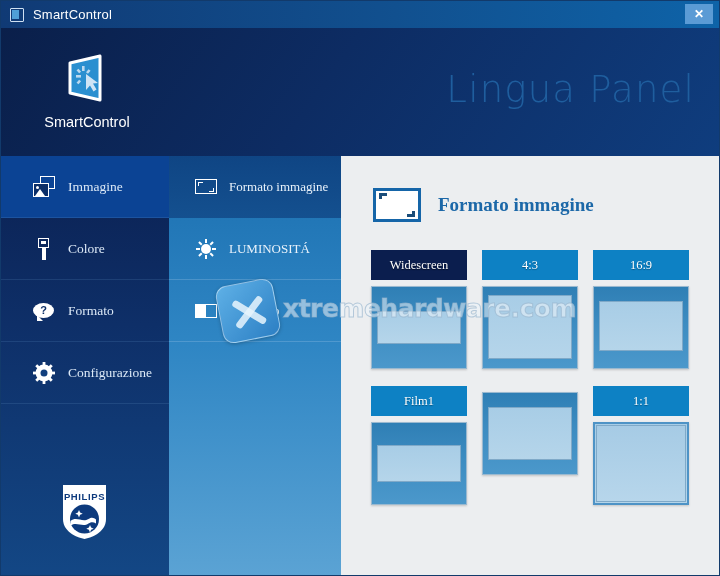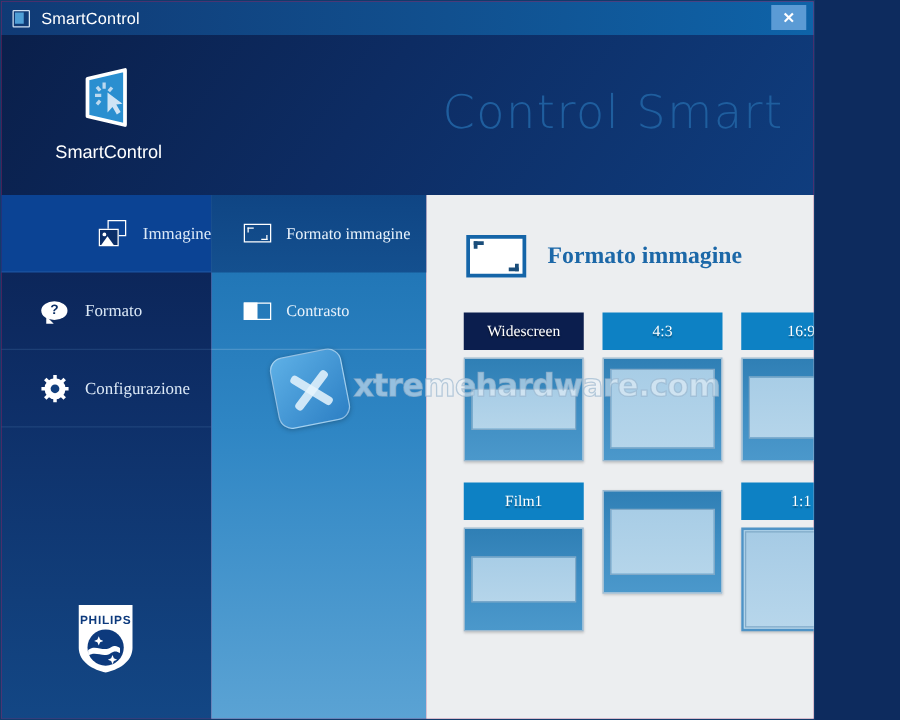--- a/index.html
+++ b/index.html
@@ -4,22 +4,22 @@
 <style>
   * { box-sizing: border-box; margin: 0; padding: 0; }
   html, body {
     width: 720px; height: 576px;
     font-family: "Liberation Serif", serif;
     overflow: hidden;
     background: #0d2b5e;
   }
   #app {
     position: relative;
-    width: 652px; height: 576px;
-    background: #be185d;
+    width: 720px; height: 576px;
+    background: #d946ef;
     overflow: hidden;
     border: 1px solid #123a6b;
   }
 
   
   #titlebar {
     position: absolute; left: 0; top: 0; width: 100%; height: 27px;
     background: linear-gradient(to right, #103a75 0%, #11508f 55%, #0e63a8 100%);
     display: flex; align-items: center;
   }
@@ -82,21 +82,21 @@
   #sidebar {
     position: absolute; left: 0; top: 155px; width: 168px; height: 421px;
     background: linear-gradient(to bottom, #0b2152 0%, #0e2f68 40%, #134785 100%);
   }
   .nav-item {
     height: 62px; display: flex; align-items: center;
     padding-left: 32px; cursor: pointer;
     border-bottom: 1px solid rgba(120,170,220,0.16);
     position: relative;
   }
-  .nav-item.active { background: #0b4394; justify-content: flex-end; }
+  .nav-item.active { background: #0b4394; }
   .nav-label {
     color: #dce9f7; font-size: 13.5px; margin-left: 13px;
     font-family: "Liberation Serif", serif;
     white-space: nowrap;
   }
   .nav-ico { width: 22px; height: 22px; position: relative; flex: none; }
 
   
   .ic-image .back {
     position: absolute; right: 0; top: 0; width: 15px; height: 13px;
@@ -307,21 +307,21 @@
   <div id="titlebar">
     <div id="tb-icon">
       <div class="frame"></div>
         <div class="inner"></div>
     </div>
     <div id="tb-title">SmartControl</div>
     <div id="tb-close">✕</div>
   </div>
 
   <div id="banner">
-    <div id="banner-title">Control Smart</div>
+    <div id="banner-title">Lingua Panel</div>
     <div id="logo-wrap">
       <div id="logo-mark">
         <svg width="46" height="54" viewBox="0 0 46 54">
           <polygon points="6,10 36,3 36,47 6,40" fill="#2a8fd0" stroke="#ffffff" stroke-width="3" stroke-linejoin="round"></polygon>
           <g fill="#bcd9ef">
             <rect x="18" y="13" width="2.6" height="5"></rect>
             <rect x="12" y="22" width="5" height="2.6"></rect>
             <rect x="13.5" y="16" width="2.6" height="4" transform="rotate(-40 14.8 18)"></rect>
             <rect x="23" y="16.5" width="2.6" height="4" transform="rotate(40 24.3 18.5)"></rect>
             <rect x="13.5" y="27" width="2.6" height="4" transform="rotate(40 14.8 29)"></rect>
@@ -341,20 +341,28 @@
       <div class="nav-ico ic-image">
         <div class="back"></div>
         <div class="front">
             <div class="dot"></div>
             <div class="mtn"></div>
           </div>
       </div>
       <div class="nav-label">Immagine</div>
     </div>
 
+    <div class="nav-item">
+      <div class="nav-ico ic-color">
+        <div class="head"></div>
+          <div class="hdot"></div>
+          <div class="stem"></div>
+      </div>
+      <div class="nav-label">Colore</div>
+    </div>
 
     <div class="nav-item">
       <div class="nav-ico ic-lang">
         <div class="tail"></div>
           <div class="bub"></div>
           <div class="q">?</div>
       </div>
       <div class="nav-label">Formato</div>
     </div>
 
@@ -398,20 +406,34 @@
 
     <div class="sub-item active">
       <div class="sub-ico ic-frame">
         <div class="box"></div>
           <div class="c1"></div>
           <div class="c2"></div>
       </div>
       <div class="sub-label">Formato immagine</div>
     </div>
 
+    <div class="sub-item">
+      <div class="sub-ico ic-sun">
+        <div class="core"></div>
+        <i style="transform:rotate(0deg)"></i>
+          <i style="transform:rotate(45deg)"></i>
+        <i style="transform:rotate(90deg)"></i>
+          <i style="transform:rotate(135deg)"></i>
+        <i style="transform:rotate(180deg)"></i>
+          <i style="transform:rotate(225deg)"></i>
+        <i style="transform:rotate(270deg)"></i>
+          <i style="transform:rotate(315deg)"></i>
+      </div>
+      <div class="sub-label">LUMINOSITÁ</div>
+    </div>
 
     <div class="sub-item">
       <div class="sub-ico ic-contrast">
         <div class="box"></div>
           <div class="half"></div>
       </div>
       <div class="sub-label">Contrasto</div>
     </div>
   </div>
 

